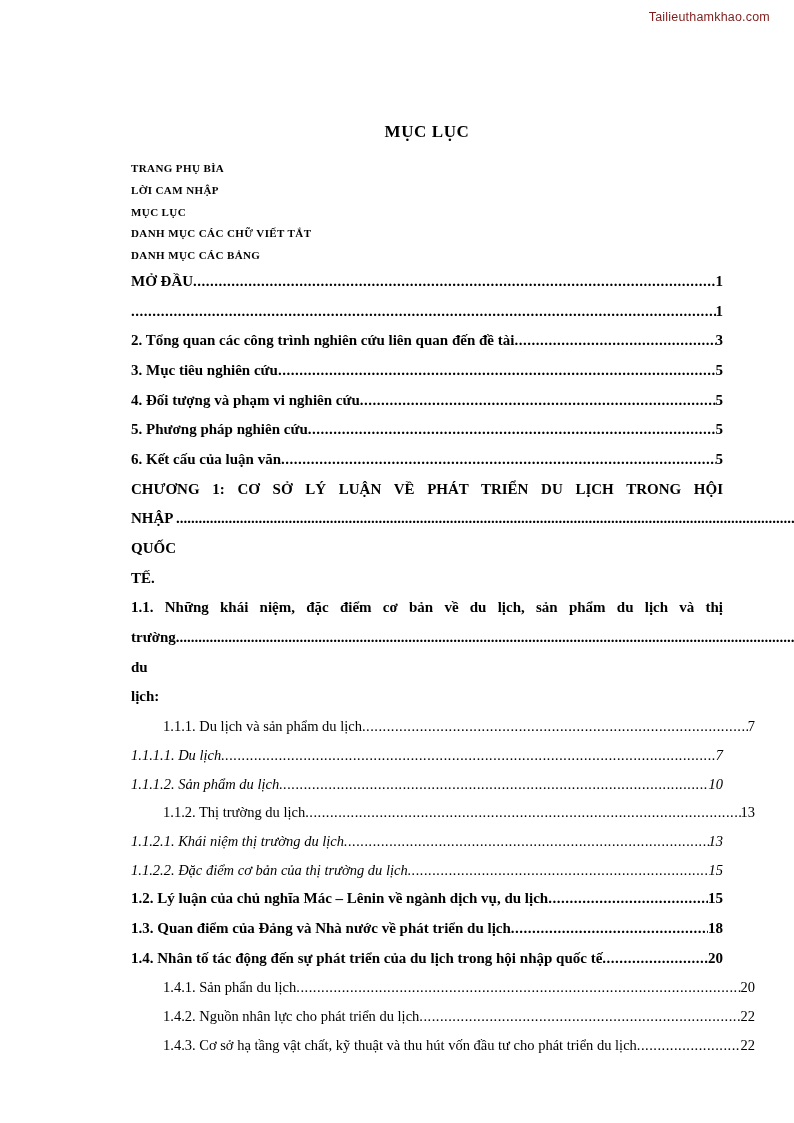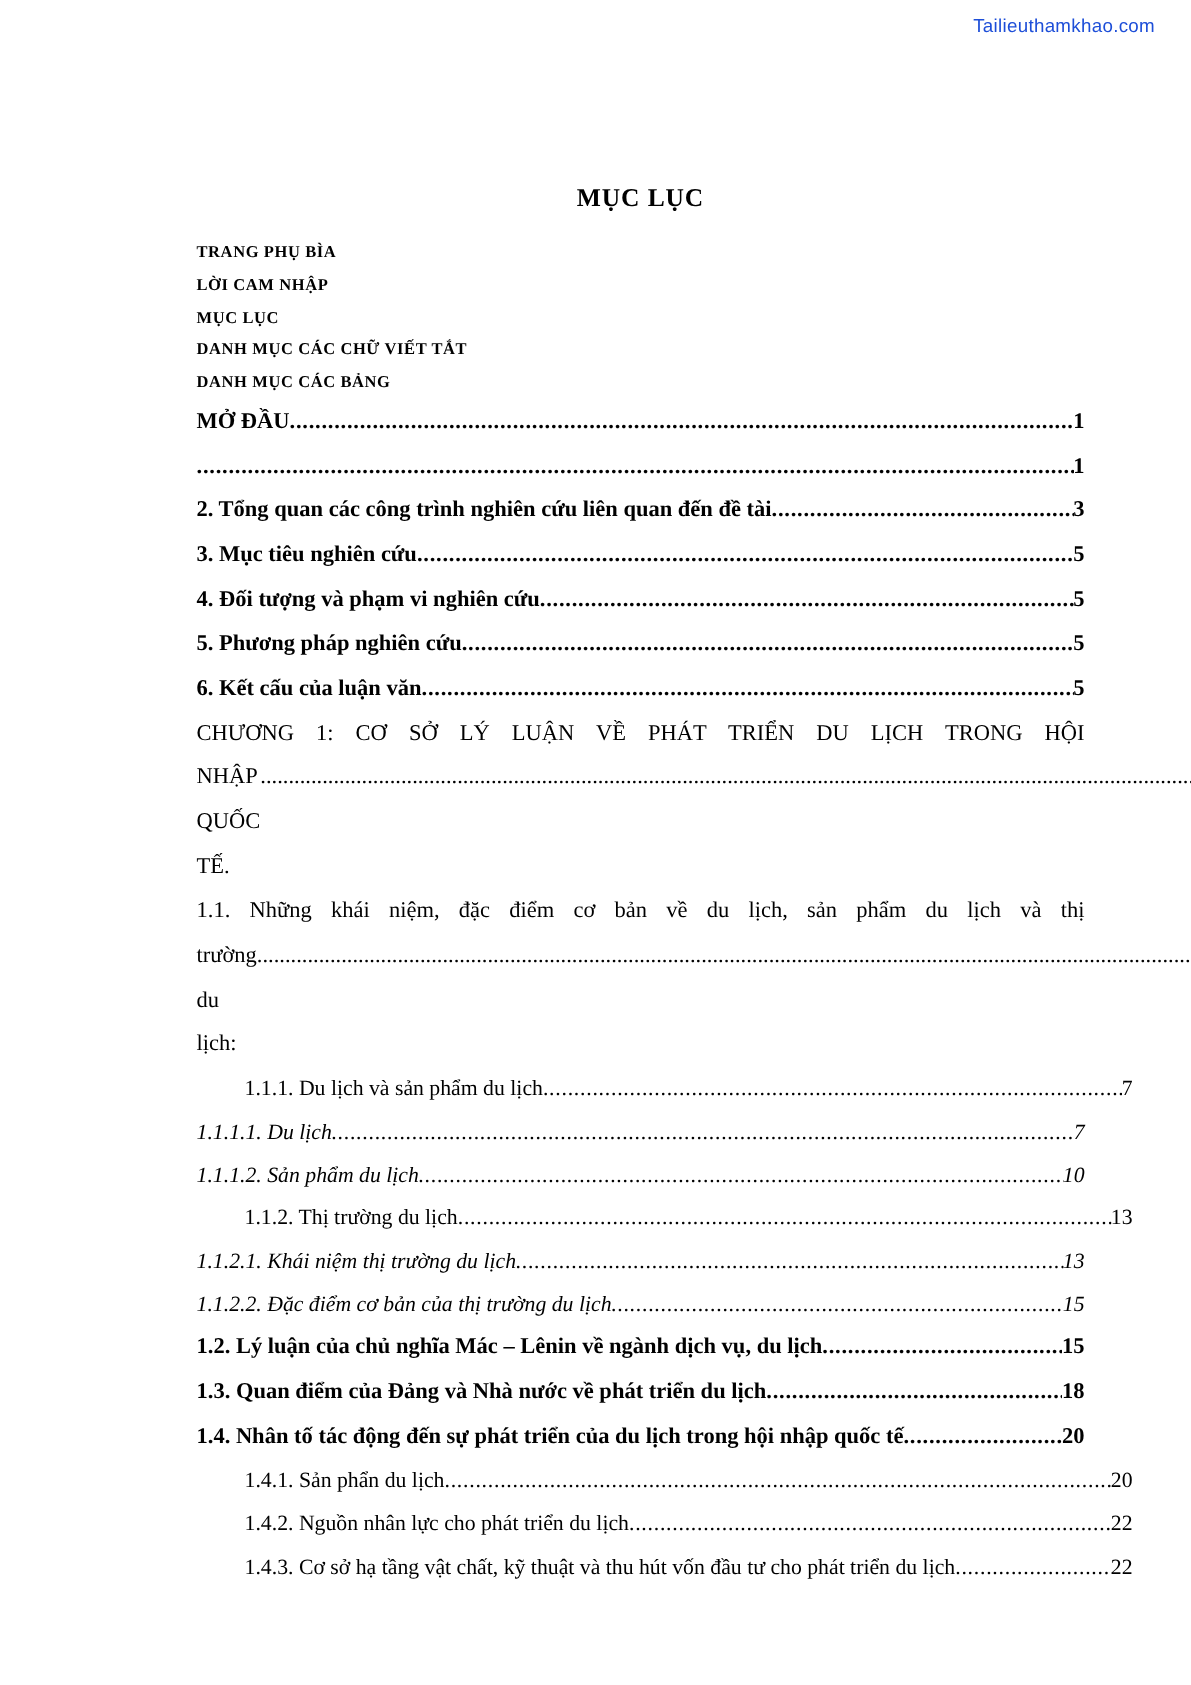--- a/index.html
+++ b/index.html
@@ -20,21 +20,21 @@
     inset: 0;
     box-sizing: border-box;
     padding: 0;
   }
   .watermark {
     position: absolute;
     top: 10px;
     right: 24px;
     font-family: "Liberation Sans", sans-serif;
     font-size: 12.5px;
-    color: #1d4ed8;
+    color: #7f1d1d;
     letter-spacing: 0.2px;
   }
   .content {
     position: absolute;
     left: 131px;
     top: 122px;
     width: 592px;
   }
   .doc-title {
     text-align: center;
@@ -75,21 +75,21 @@
   }
 
   
   .lvl-b { font-size: 15px; font-weight: bold; }
   .lvl-n { font-size: 14.5px; font-weight: normal; margin-left: 32px; }
   .lvl-i { font-size: 14.5px; font-style: italic; }
 
   
   .multiline {
     font-size: 15px;
-    font-weight: normal;
+    font-weight: bold;
     line-height: 1.98;
     text-align: justify;
     text-justify: inter-word;
   }
   .multiline .tail {
     display: flex;
     align-items: baseline;
     width: 100%;
   }
   .nowrapline {

